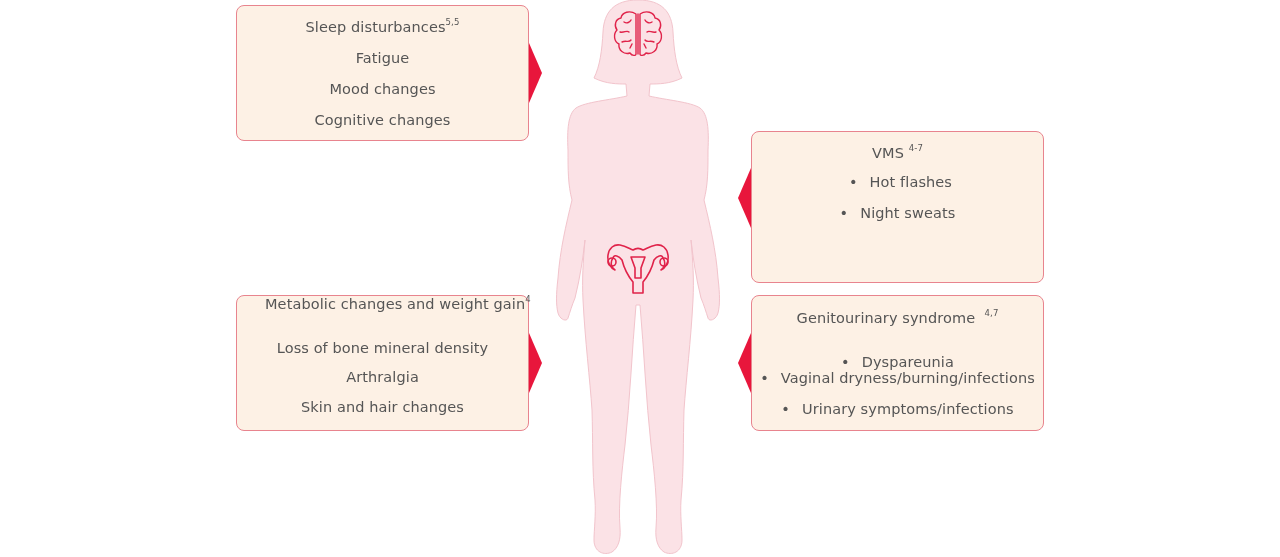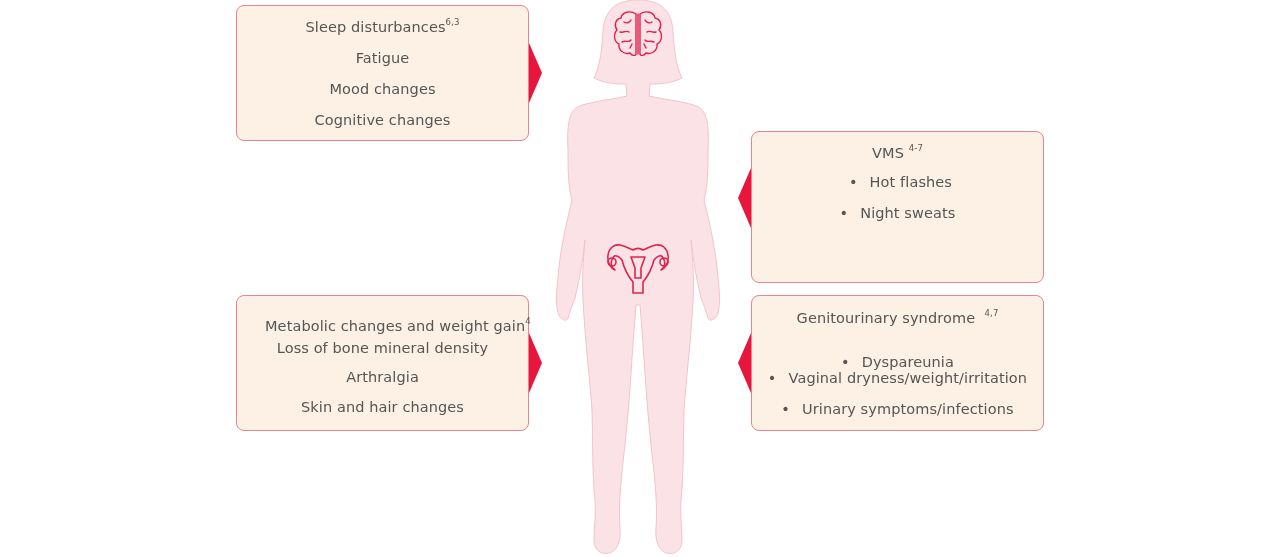--- a/index.html
+++ b/index.html
@@ -14,21 +14,21 @@
     .arrow { position:absolute; width:0; height:0; }
     .arrow-right { border-top:30px solid transparent; border-bottom:30px solid transparent; border-left:13px solid #e8163c; }
     .arrow-left  { border-top:30px solid transparent; border-bottom:30px solid transparent; border-right:13px solid #e8163c; }
     #figure { position:absolute; left:545px; top:0; width:190px; height:557px; }
   </style>
 </head>
 <body>
 
 <div class="box" style="left:236px; top:5px; width:293px; height:136px;">
   <div class="line" style="top:13px;">
-    <span>Sleep disturbances</span><sup>6,3</sup>
+    <span>Sleep disturbances</span><sup>5,5</sup>
   </div>
   <div class="line" style="top:44px;">Fatigue</div>
   <div class="line" style="top:75px;">Mood changes</div>
   <div class="line" style="top:106px;">Cognitive changes</div>
 </div>
 <div class="arrow arrow-right" style="left:529px; top:43px;"></div>
 
 <div class="box" style="left:751px; top:131px; width:293px; height:152px;">
   <div class="line" style="top:13px;">
     <span>VMS</span>
@@ -37,38 +37,38 @@
   <div class="line" style="top:42px;padding-left:6px;">
     <span class="bullet">Hot flashes</span>
   </div>
   <div class="line" style="top:73px;">
     <span class="bullet">Night sweats</span>
   </div>
 </div>
 <div class="arrow arrow-left" style="left:738px; top:168px;"></div>
 
 <div class="box" style="left:236px; top:295px; width:293px; height:136px;">
-  <div class="line" style="top:22px;padding-left:28px;">
+  <div class="line" style="top:0;padding-left:28px;">
     <span>Metabolic changes and weight gain</span><sup>4</sup>
   </div>
   <div class="line" style="top:73px;">Arthralgia</div>
   <div class="line" style="top:44px;">Loss of bone mineral density</div>
   <div class="line" style="top:103px;">Skin and hair changes</div>
 </div>
 <div class="arrow arrow-right" style="left:529px; top:333px;"></div>
 
 <div class="box" style="left:751px; top:295px; width:293px; height:136px;">
   <div class="line" style="top:14px;">
     <span>Genitourinary syndrome</span>&nbsp;&nbsp;<sup>4,7</sup>
   </div>
   <div class="line" style="top:58px;">
     <span class="bullet">Dyspareunia</span>
   </div>
   <div class="line" style="top:74px;">
-    <span class="bullet">Vaginal dryness/weight/irritation</span>
+    <span class="bullet">Vaginal dryness/burning/infections</span>
   </div>
   <div class="line" style="top:105px;">
     <span class="bullet">Urinary symptoms/infections</span>
   </div>
 </div>
 <div class="arrow arrow-left" style="left:738px; top:333px;"></div>
 
 <svg id="figure" viewBox="545 0 190 557" xmlns="http://www.w3.org/2000/svg">
   <g>
     <path fill="#fbe2e6" stroke="#f2c4cc" stroke-width="1" d="M638,0 C614,0 604,12 603,32 C602,50 600,66 594,78 C606,84 618,84 626,84

